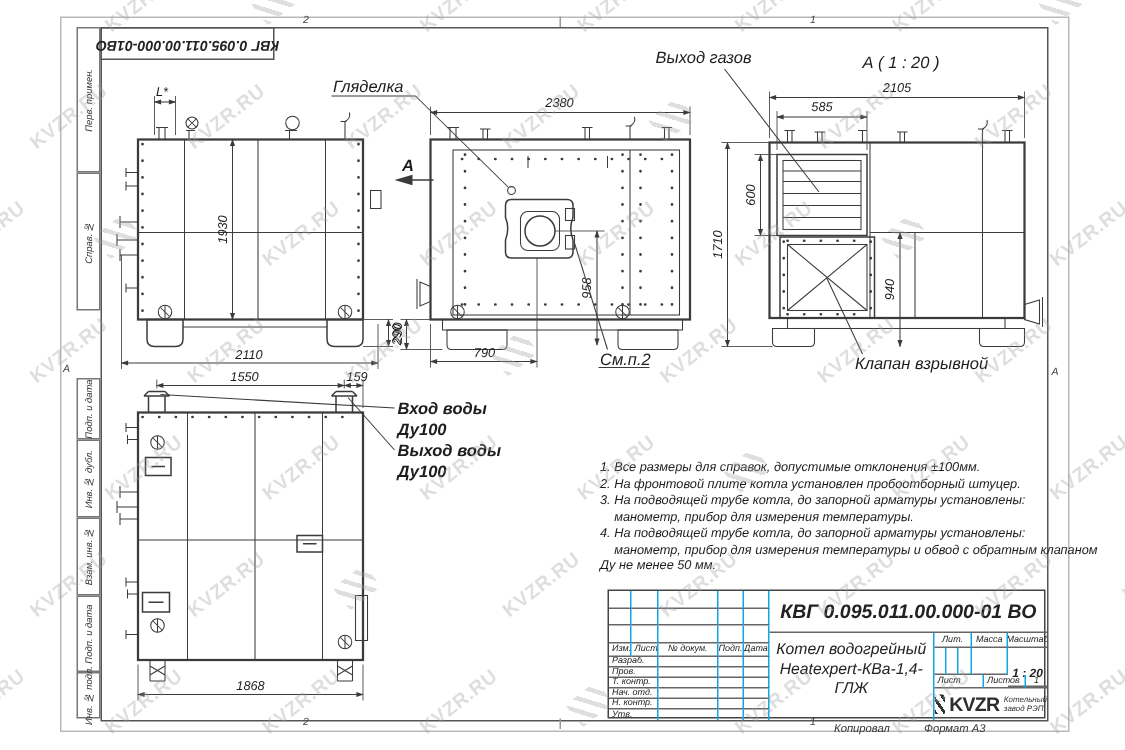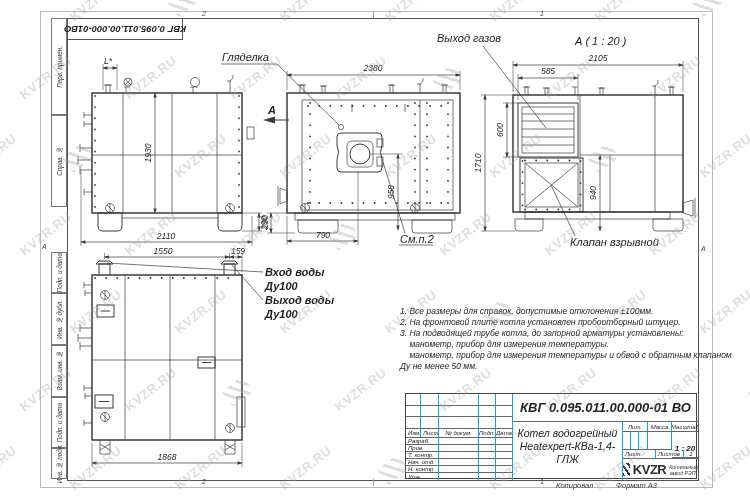--- a/index.html
+++ b/index.html
@@ -463,20 +463,21 @@
     <text x="210" y="59" class="lbl-b">Выход воды</text>
     <text x="210" y="73" class="lbl-b">Ду100</text>
   </g>
 </svg>
 
 <div id="notes">
   <div>1. Все размеры для справок, допустимые отклонения ±100мм.</div>
   <div>2. На фронтовой плите котла установлен пробоотборный штуцер.</div>
   <div>3. На подводящей трубе котла, до запорной арматуры установлены:</div>
   <div>    манометр, прибор для измерения температуры.</div>
+  <div>4. На подводящей трубе котла, до запорной арматуры установлены:</div>
   <div>    манометр, прибор для измерения температуры и обвод с обратным клапаном</div>
   <div>Ду не менее 50 мм.</div>
 </div>
 
 <div id="title-block">
 
   <div class="tb" style="left:0;top:0;width:15px;height:12px;"></div>
   <div class="tb" style="left:15px;top:0;width:18px;height:12px;"></div>
   <div class="tb" style="left:33px;top:0;width:40px;height:12px;"></div>
   <div class="tb" style="left:73px;top:0;width:17px;height:12px;"></div>

